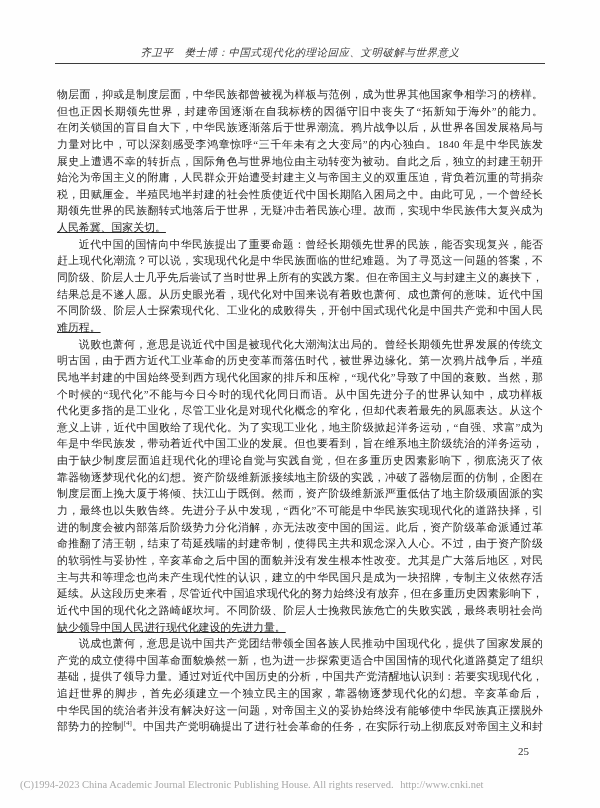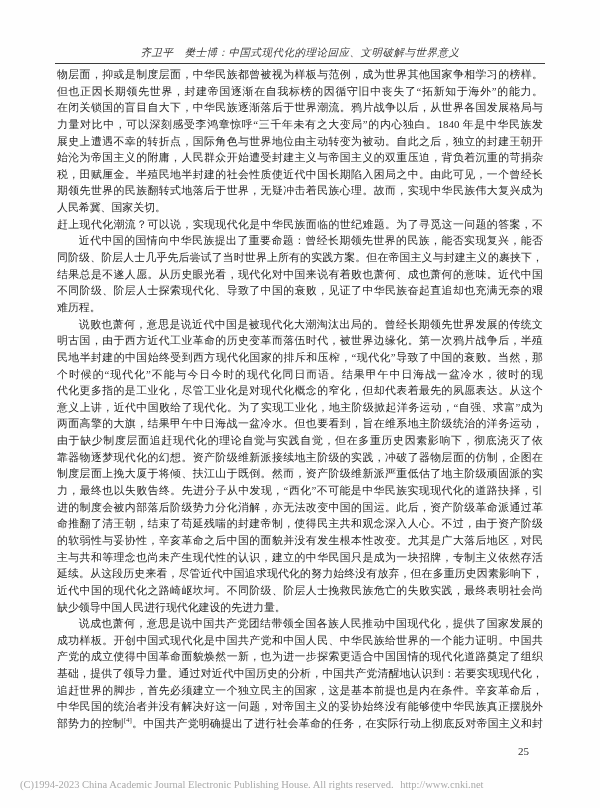--- a/index.html
+++ b/index.html
@@ -19,33 +19,33 @@
     font-size:10.5px; color:#3a3a3a;
     font-style:italic;
     letter-spacing:0.5px;
     white-space:nowrap;
   }
   .head-rule {
     position:absolute; top:63px; left:55px; width:490px;
     border-top:1px solid #3c3c3c; height:0;
   }
   .text-block {
-    position:absolute; top:66px; left:57px; width:486px;
+    position:absolute; top:86px; left:57px; width:486px;
     color:#262626;
     font-size:10.9px;
   }
   .line {
     height:16.65px; line-height:16.65px;
     text-align:justify;
     text-align-last:justify;
     text-justify:inter-character;
     overflow:hidden;
   }
   .line.indent { text-indent:2em; }
-  .line.end { text-align-last:left; }
+  .line.end { text-align-last:left;text-decoration:underline; }
   .line sup {
     font-size:7px; line-height:0; vertical-align:super; letter-spacing:0;
   }
   .page-number {
     position:absolute; top:745px; left:57px; width:472px;
     text-align:right; font-size:11px; color:#2e2e2e;
   }
   .footer {
     position:absolute; top:779px; left:20px; width:560px;
     font-size:10.5px; color:#a9a9a9;
@@ -67,49 +67,48 @@
   <div class="text-block">
       <div class="line">物层面，抑或是制度层面，中华民族都曾被视为样板与范例，成为世界其他国家争相学习的榜样。</div>
       <div class="line">但也正因长期领先世界，封建帝国逐渐在自我标榜的因循守旧中丧失了“拓新知于海外”的能力。</div>
       <div class="line">在闭关锁国的盲目自大下，中华民族逐渐落后于世界潮流。鸦片战争以后，从世界各国发展格局与</div>
       <div class="line">力量对比中，可以深刻感受李鸿章惊呼“三千年未有之大变局”的内心独白。1840 年是中华民族发</div>
       <div class="line">展史上遭遇不幸的转折点，国际角色与世界地位由主动转变为被动。自此之后，独立的封建王朝开</div>
       <div class="line">始沦为帝国主义的附庸，人民群众开始遭受封建主义与帝国主义的双重压迫，背负着沉重的苛捐杂</div>
       <div class="line">税，田赋厘金。半殖民地半封建的社会性质使近代中国长期陷入困局之中。由此可见，一个曾经长</div>
       <div class="line">期领先世界的民族翻转式地落后于世界，无疑冲击着民族心理。故而，实现中华民族伟大复兴成为</div>
       <div class="line end">人民希冀、国家关切。</div>
+      <div class="line indent">近代中国的国情向中华民族提出了重要命题：曾经长期领先世界的民族，能否实现复兴，能否</div>
       <div class="line">赶上现代化潮流？可以说，实现现代化是中华民族面临的世纪难题。为了寻觅这一问题的答案，不</div>
-      <div class="line indent">近代中国的国情向中华民族提出了重要命题：曾经长期领先世界的民族，能否实现复兴，能否</div>
       <div class="line">同阶级、阶层人士几乎先后尝试了当时世界上所有的实践方案。但在帝国主义与封建主义的裹挟下，</div>
       <div class="line">结果总是不遂人愿。从历史眼光看，现代化对中国来说有着败也萧何、成也萧何的意味。近代中国</div>
-      <div class="line">不同阶级、阶层人士探索现代化、导致了中国的衰败，见证了中华民族奋起直追却也充满无奈的艰</div>
+      <div class="line">不同阶级、阶层人士探索现代化、工业化的成败得失，开创中国式现代化是中国共产党和中国人民</div>
       <div class="line end">难历程。</div>
       <div class="line indent">说败也萧何，意思是说近代中国是被现代化大潮淘汰出局的。曾经长期领先世界发展的传统文</div>
       <div class="line">明古国，由于西方近代工业革命的历史变革而落伍时代，被世界边缘化。第一次鸦片战争后，半殖</div>
       <div class="line">民地半封建的中国始终受到西方现代化国家的排斥和压榨，“现代化”导致了中国的衰败。当然，那</div>
-      <div class="line">个时候的“现代化”不能与今日今时的现代化同日而语。结果甲午中日海战一盆冷水，彼时的现</div>
+      <div class="line">个时候的“现代化”不能与今日今时的现代化同日而语。从中国先进分子的世界认知中，成功样板</div>
       <div class="line">代化更多指的是工业化，尽管工业化是对现代化概念的窄化，但却代表着最先的夙愿表达。从这个</div>
       <div class="line">意义上讲，近代中国败给了现代化。为了实现工业化，地主阶级掀起洋务运动，“自强、求富”成为</div>
-      <div class="line">两面高擎的大旗，结果甲午中日海战一盆冷水。但也要看到，旨在维系地主阶级统治的洋务运动，</div>
+      <div class="line">年是中华民族发，带动着近代中国工业的发展。但也要看到，旨在维系地主阶级统治的洋务运动，</div>
       <div class="line">由于缺少制度层面追赶现代化的理论自觉与实践自觉，但在多重历史因素影响下，彻底浇灭了依</div>
       <div class="line">靠器物逐梦现代化的幻想。资产阶级维新派接续地主阶级的实践，冲破了器物层面的仿制，企图在</div>
       <div class="line">制度层面上挽大厦于将倾、扶江山于既倒。然而，资产阶级维新派严重低估了地主阶级顽固派的实</div>
       <div class="line">力，最终也以失败告终。先进分子从中发现，“西化”不可能是中华民族实现现代化的道路抉择，引</div>
       <div class="line">进的制度会被内部落后阶级势力分化消解，亦无法改变中国的国运。此后，资产阶级革命派通过革</div>
       <div class="line">命推翻了清王朝，结束了苟延残喘的封建帝制，使得民主共和观念深入人心。不过，由于资产阶级</div>
       <div class="line">的软弱性与妥协性，辛亥革命之后中国的面貌并没有发生根本性改变。尤其是广大落后地区，对民</div>
       <div class="line">主与共和等理念也尚未产生现代性的认识，建立的中华民国只是成为一块招牌，专制主义依然存活</div>
       <div class="line">延续。从这段历史来看，尽管近代中国追求现代化的努力始终没有放弃，但在多重历史因素影响下，</div>
       <div class="line">近代中国的现代化之路崎岖坎坷。不同阶级、阶层人士挽救民族危亡的失败实践，最终表明社会尚</div>
       <div class="line end">缺少领导中国人民进行现代化建设的先进力量。</div>
       <div class="line indent">说成也萧何，意思是说中国共产党团结带领全国各族人民推动中国现代化，提供了国家发展的</div>
-      <div class="line">成功样板。开创中国式现代化是中国共产党和中国人民、中华民族给世界的一个能力证明。中国共</div>
       <div class="line">产党的成立使得中国革命面貌焕然一新，也为进一步探索更适合中国国情的现代化道路奠定了组织</div>
       <div class="line">基础，提供了领导力量。通过对近代中国历史的分析，中国共产党清醒地认识到：若要实现现代化，</div>
-      <div class="line">追赶世界的脚步，首先必须建立一个独立民主的国家，这是基本前提也是内在条件。辛亥革命后，</div>
+      <div class="line">追赶世界的脚步，首先必须建立一个独立民主的国家，靠器物逐梦现代化的幻想。辛亥革命后，</div>
       <div class="line">中华民国的统治者并没有解决好这一问题，对帝国主义的妥协始终没有能够使中华民族真正摆脱外</div>
       <div class="line">部势力的控制<sup>[4]</sup>。中国共产党明确提出了进行社会革命的任务，在实际行动上彻底反对帝国主义和封</div>
     </div>
 
   <div class="page-number">
     <span>25</span>
   </div>
 
   <div class="footer">
     <span class="copy">(C)1994-2023 China Academic Journal Electronic Publishing House. All rights reserved.</span>

